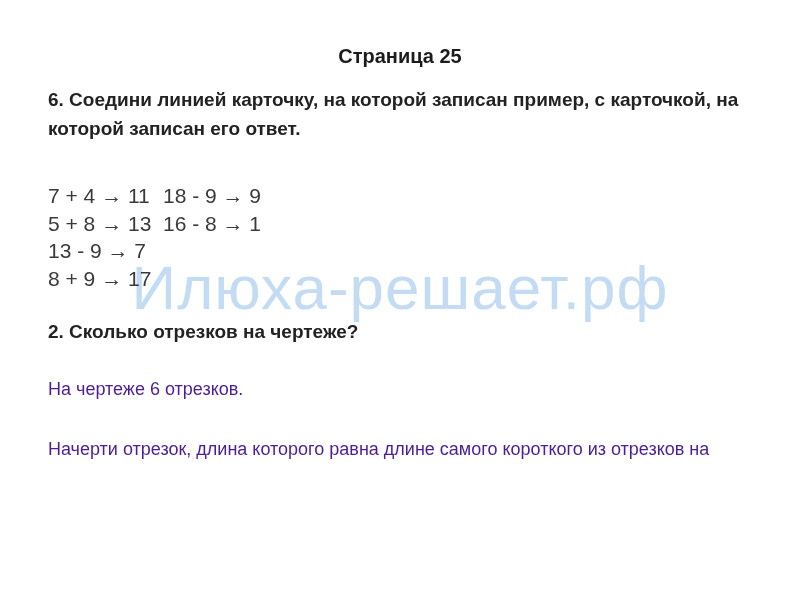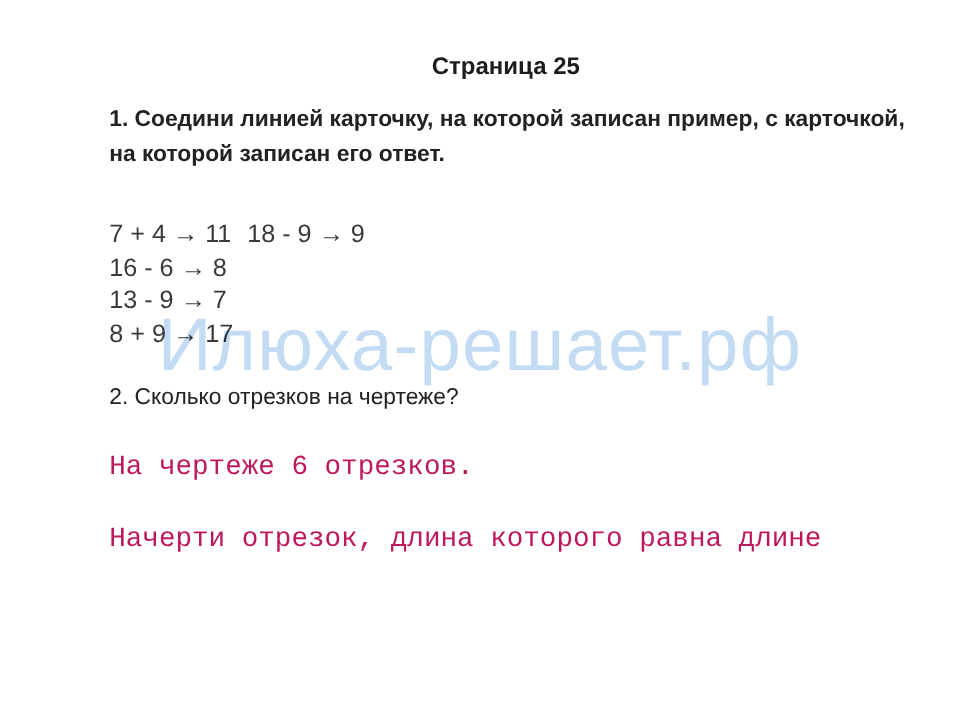--- a/index.html
+++ b/index.html
@@ -7,21 +7,20 @@
   body {
     width: 800px; height: 592px;
     font-family: "Liberation Sans", sans-serif;
     overflow: hidden;
   }
   .page {
     position: relative;
     width: 800px; height: 462px;
     background: #ffffff;
     overflow: hidden;
-    padding-left: 43px;
   }
   .title {
     margin-top: 44px;
     text-align: center;
     font-size: 20px;
     line-height: 24px;
     font-weight: bold;
     color: #1c1c1c;
   }
   .task-heading {
@@ -38,30 +37,29 @@
     line-height: 27.5px;
     color: #3a3a3a;
   }
   .math-row { display: flex; }
   .math-left { width: 115px; }
   .math-right { }
   .task2-heading {
     margin: 28px 30px 0 48px;
     font-size: 19px;
     line-height: 24px;
-    font-weight: normal;
+    font-weight: bold;
     color: #222222;
   }
   .body-line {
     margin: 31px 30px 0 48px;
     max-width: 730px;
-    font-size: 23px;
+    font-size: 18px;
     line-height: 29px;
-    color: #be185d;
-    font-family: Liberation Mono, monospace;
+    color: #4c1d95;
   }
   .body-line.tight { margin-top: 15px; }
   .watermark {
     position: absolute;
     left: 0; right: 0;
     top: 248px;
     text-align: center;
     font-size: 62px;
     line-height: 80px;
     font-weight: normal;
@@ -72,29 +70,30 @@
     white-space: nowrap;
   }
 </style>
 </head>
 <body>
 
 <div class="page">
 
   <div class="title">Страница 25</div>
 
-  <div class="task-heading">1. Соедини линией карточку, на которой записан пример, с карточкой, на которой записан его ответ.</div>
+  <div class="task-heading">6. Соедини линией карточку, на которой записан пример, с карточкой, на которой записан его ответ.</div>
 
   <div class="math-block">
     <div class="math-row">
       <span class="math-left">7 + 4 → 11</span>
       <span class="math-right">18 - 9 → 9</span>
     </div>
     <div class="math-row">
-      <span class="math-right">16 - 6 → 8</span>
+      <span class="math-left">5 + 8 → 13</span>
+      <span class="math-right">16 - 8 → 1</span>
     </div>
     <div class="math-row">
       <span class="math-right">13 - 9 → 7</span>
     </div>
     <div class="math-row">
     </div>
     <div class="math-row">
       <span class="math-left">8 + 9 → 17</span>
     </div>
   </div>

